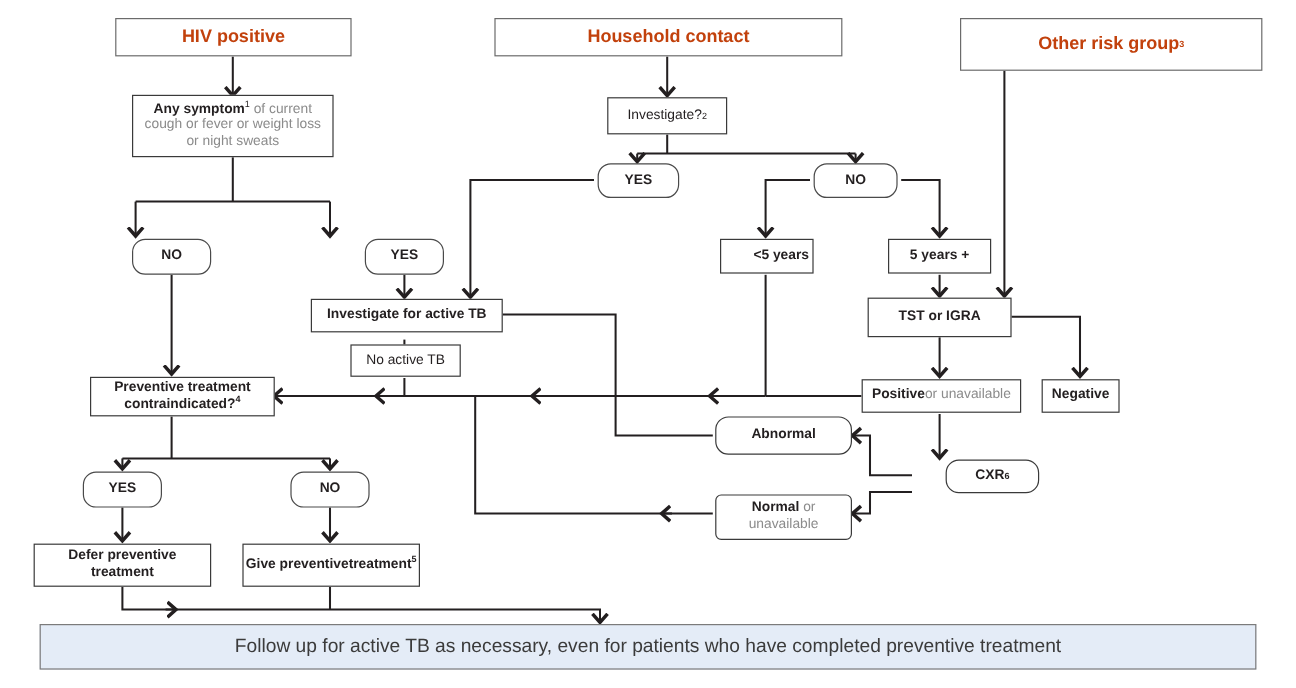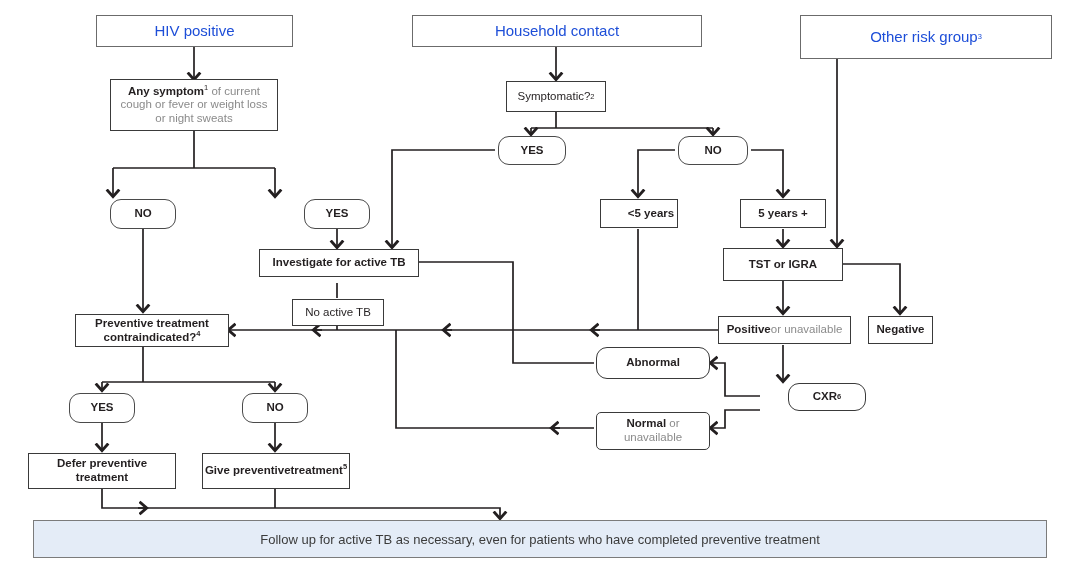--- a/index.html
+++ b/index.html
@@ -2,28 +2,28 @@
 <html><head>
 <meta charset="utf-8">
 <style>
   html,body{margin:0;padding:0;background:#ffffff;}
   body{font-family:"Liberation Sans",sans-serif;}
   #stage{position:relative;width:1080px;height:573px;background:#ffffff;overflow:hidden;}
 
   .box{position:absolute;box-sizing:border-box;border:1.4px solid #3a3a3a;background:#ffffff;
        display:flex;align-items:center;justify-content:center;text-align:center;
        color:#231f20;line-height:1.18;}
-  .hdr{border:1.4px solid #6b6b6b;color:#1d4ed8;font-weight:normal;font-size:15px;}
+  .hdr{border:1.4px solid #6b6b6b;color:#c2410c;font-weight:bold;font-size:15px;}
   .rnd{border-radius:11px;border:1.5px solid #4a4a4a;}
   .plain{font-size:11.5px;}
   .bold{font-weight:bold;}
   .thin{color:#8b8b8b;font-weight:normal;text-align:right;}
   .sup{font-size:7.5px;vertical-align:super;line-height:0;}
   .banner{position:absolute;box-sizing:border-box;background:#e4ecf7;border:1.3px solid #7b7b7b;
-          display:flex;align-items:center;justify-content:center;color:#3b3b3b;font-size:13px;}
+          display:flex;align-items:center;justify-content:center;color:#3b3b3b;font-size:16px;}
   svg.wires{position:absolute;left:0;top:0;width:1080px;height:573px;pointer-events:none;}
   .ln{stroke:#231f20;stroke-width:1.7;fill:none;}
 </style>
 </head>
 <body>
 
 <div id="stage">
 
   <svg class="wires" viewBox="0 0 1080 573">
     <defs>
@@ -143,37 +143,37 @@
     <div>Defer preventive</div>
     <div>treatment</div>
   </div>
 
   <div class="box plain bold" style="left:202px;top:453px;width:148px;height:36px;flex-direction:row;">
     <div>Give preventive</div>
     <div><span>treatment</span><span class="sup">5</span></div>
   </div>
 
   <div class="box plain" style="left:506px;top:81px;width:100px;height:31px;">
-    <span>Symptomatic?</span>
+    <span>Investigate?</span>
       <span class="sup">2</span>
   </div>
 
   <div class="box rnd plain bold" style="left:498px;top:136px;width:68px;height:29px;">
     <span>YES</span>
   </div>
 
   <div class="box rnd plain bold" style="left:678px;top:136px;width:70px;height:29px;">
     <span>NO</span>
   </div>
 
   <div class="box plain bold" style="left:259px;top:249px;width:160px;height:28px;">
     <span>Investigate for active TB</span>
   </div>
 
-  <div class="box plain" style="left:292px;top:299px;width:92px;height:27px;text-align:right;">
+  <div class="box plain" style="left:292px;top:287px;width:92px;height:27px;text-align:right;">
     <span>No active TB</span>
   </div>
 
   <div class="box plain bold" style="left:596px;top:347px;width:114px;height:32px;border-radius:11px;">
     <span>Abnormal</span>
   </div>
 
   <div class="box plain" style="left:596px;top:412px;width:114px;height:38px;border-radius:5px;flex-direction:column;">
     <div><span class="bold">Normal</span><span class="thin"> or</span></div>
     <div class="thin">unavailable</div>

